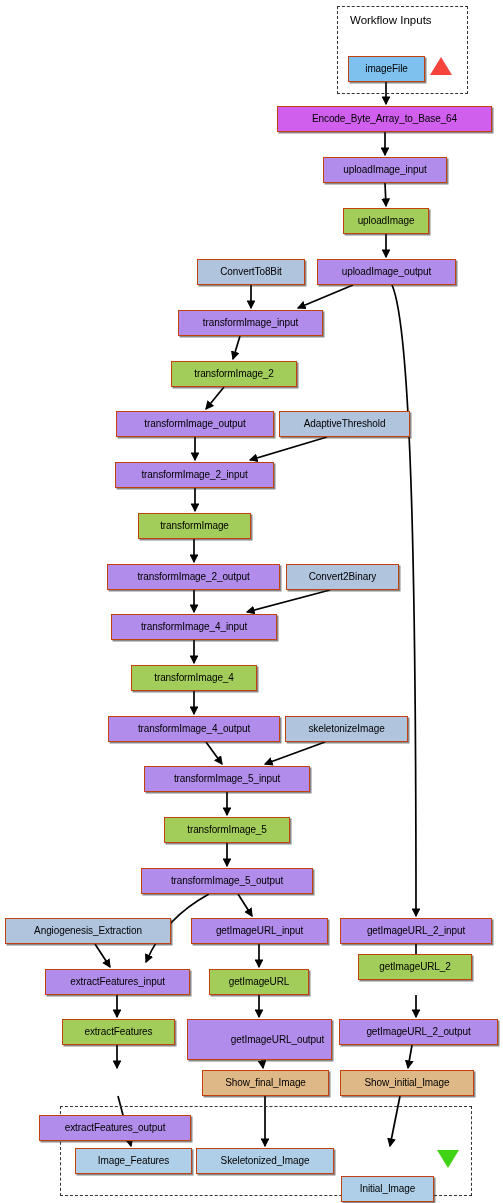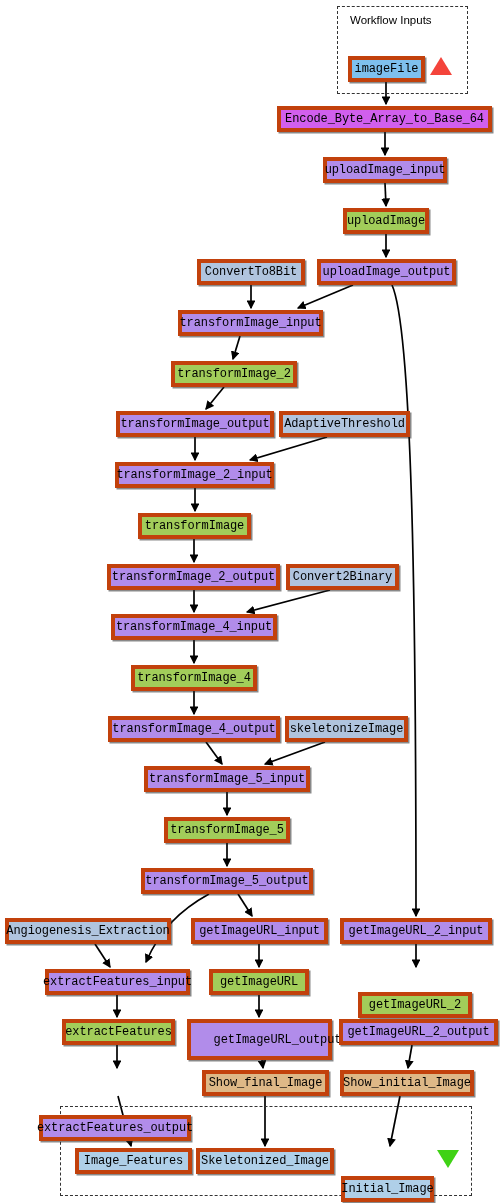--- a/index.html
+++ b/index.html
@@ -22,31 +22,30 @@
     position: absolute;
     left: 0;
     top: 0;
     width: 503px;
     height: 1203px;
     pointer-events: none;
   }
   .node {
     position: absolute;
     box-sizing: border-box;
-    border: 4px solid #c2410c;
+    border: 1px solid #c2410c;
     display: flex;
     align-items: center;
     justify-content: center;
-    font-size: 12px;
+    font-size: 10px;
     line-height: 1;
     color: #000000;
     white-space: nowrap;
     letter-spacing: -0.1px;
     box-shadow: 1.5px 1.5px 0 rgba(40,40,40,0.55);
-    font-family: Liberation Mono, monospace;
   }
   .n-input  { background: #7ec0ee; }
   .n-output { background: #afcfe8; }
   .n-proc   { background: #a2cd5a; }
   .n-port   { background: #b18cea; }
   .n-tool   { background: #b0c4de; }
   .n-magenta{ background: #d15fee; }
   .n-tan    { background: #deb887; }
 
   .cluster {
@@ -153,21 +152,21 @@
       <div class="node n-port" style="left: 108px; top: 716px; width: 172px; height: 26px;">transformImage_4_output</div>
       <div class="node n-tool" style="left: 285px; top: 716px; width: 123px; height: 26px;">skeletonizeImage</div>
       <div class="node n-port" style="left: 144px; top: 766px; width: 166px; height: 26px;">transformImage_5_input</div>
       <div class="node n-proc" style="left: 164px; top: 817px; width: 126px; height: 26px;">transformImage_5</div>
       <div class="node n-port" style="left: 141px; top: 868px; width: 172px; height: 26px;">transformImage_5_output</div>
       <div class="node n-tool" style="left: 5px; top: 918px; width: 166px; height: 26px;">Angiogenesis_Extraction</div>
       <div class="node n-port" style="left: 191px; top: 918px; width: 137px; height: 26px;">getImageURL_input</div>
       <div class="node n-port" style="left: 340px; top: 918px; width: 152px; height: 26px;">getImageURL_2_input</div>
       <div class="node n-port" style="left: 45px; top: 969px; width: 145px; height: 26px;">extractFeatures_input</div>
       <div class="node n-proc" style="left: 209px; top: 969px; width: 100px; height: 26px;">getImageURL</div>
-      <div class="node n-proc" style="left: 358px; top: 992px; width: 114px; height: 26px;">getImageURL_2</div>
+      <div class="node n-proc" style="left: 358px; top: 954px; width: 114px; height: 26px;">getImageURL_2</div>
       <div class="node n-proc" style="left: 62px; top: 1019px; width: 113px; height: 26px;">extractFeatures</div>
       <div class="node n-port" style="left: 187px; top: 1019px; width: 145px; height: 41px; padding-left: 36px;">getImageURL_output</div>
       <div class="node n-port" style="left: 339px; top: 1019px; width: 159px; height: 26px;">getImageURL_2_output</div>
       <div class="node n-port" style="left: 39px; top: 1070px; width: 152px; height: 26px; margin-top: 45px;">extractFeatures_output</div>
       <div class="node n-tan" style="left: 202px; top: 1070px; width: 127px; height: 26px;">Show_final_Image</div>
       <div class="node n-tan" style="left: 340px; top: 1070px; width: 134px; height: 26px;">Show_initial_Image</div>
       <div class="node n-output" style="left: 75px; top: 1148px; width: 117px; height: 26px;">Image_Features</div>
       <div class="node n-output" style="left: 196px; top: 1148px; width: 138px; height: 26px;">Skeletonized_Image</div>
       <div class="node n-output" style="left: 341px; top: 1148px; width: 93px; height: 26px; margin-top: 28px;">Initial_Image</div>
     </div>

